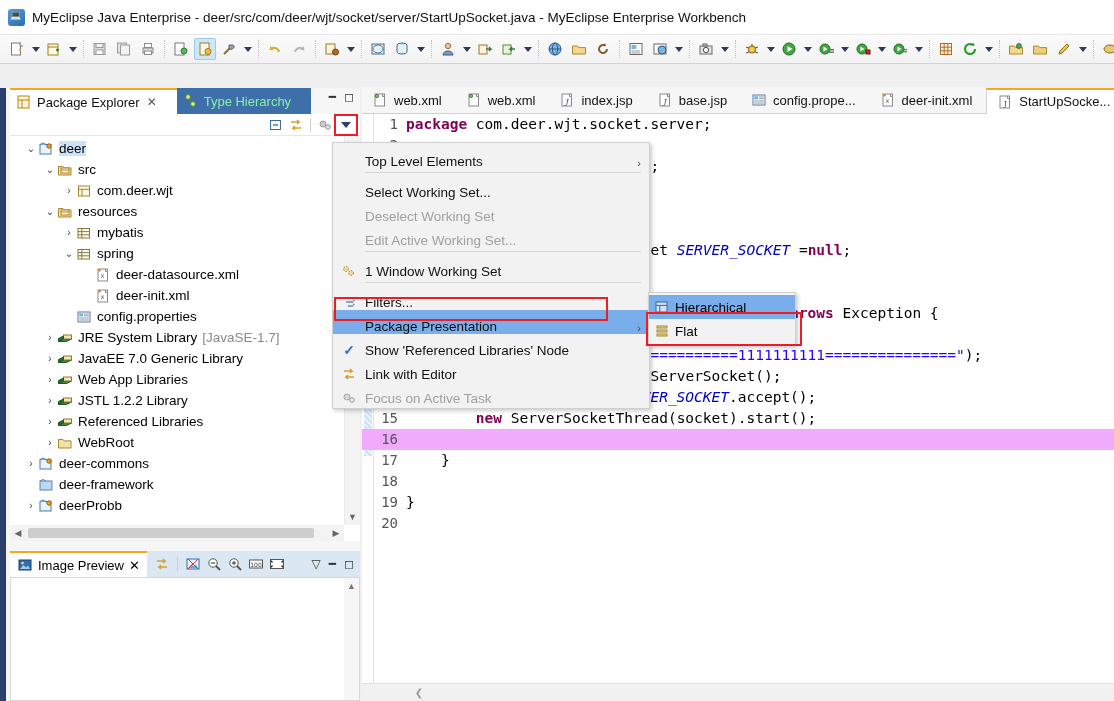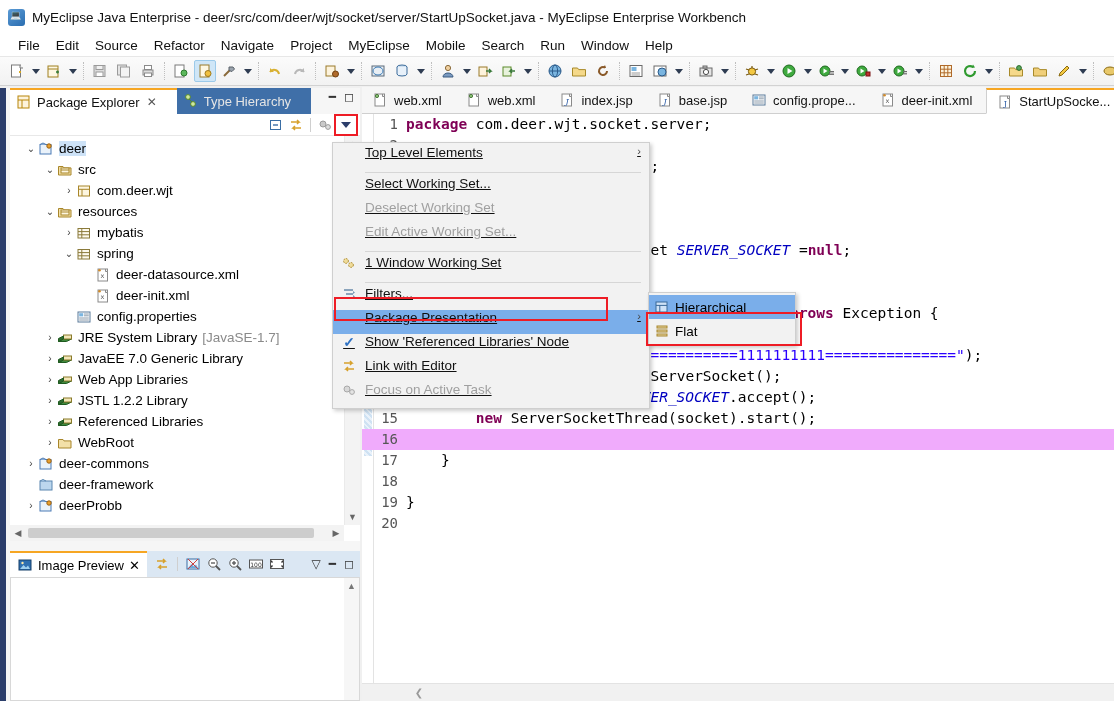--- a/index.html
+++ b/index.html
@@ -77,21 +77,21 @@
                background: #2c3e6b; }
 
   
   .view-tabbar { position: relative; height: 26px; margin-left: 10px;
                  background: #f6f6f6; display: flex; align-items: flex-end; }
   .vtab {
     height: 26px; display: flex; align-items: center; gap: 5px;
     padding: 0 20px 0 6px; font-size: 13px; white-space: nowrap;
   }
   .vtab.sel { background: #ffffff; border-top: 2px solid #f6a623; color: #111; }
-  .vtab.unsel { background: #3f6fa8; color: #e5e5e5; }
+  .vtab.unsel { background: #3f6fa8; color: #86efac; }
   .vtab .x { font-size: 12px; color: #555; margin-left: 2px; }
 
   .win-ctrls { position: absolute; right: 6px; top: 2px; display: flex; gap: 8px; }
   .win-ctrls span { font-size: 12px; color: #333; }
 
   
   .view-toolrow {
     height: 22px; background: #ffffff; margin-left: 10px;
     display: flex; align-items: center; justify-content: flex-end;
     padding-right: 4px; gap: 2px; border-bottom: 1px solid #e8e8e8;
@@ -196,22 +196,22 @@
                      font-size: 10px; color: #9a9a9a; }
   .ed-hscroll .arr.l { left: 48px; }
 
   
   .menu {
     position: absolute; left: 332px; top: 142px; width: 318px;
     background: #f2f2f2; border: 1px solid #cfcfcf;
     box-shadow: 2px 2px 4px rgba(0,0,0,.2); z-index: 50;
     padding: 2px 0;
   }
-  .menu .row { height: 24px; display: flex; align-items: flex-start;
-               font-size: 13.5px; color: #111; position: relative; padding-left: 0; text-decoration: underline; }
+  .menu .row { height: 24px; display: flex; align-items: flex-end;
+               font-size: 13.5px; color: #111; position: relative; padding-left: 0; }
   .menu .row .gl { width: 32px; display: flex; align-items: center;
                    justify-content: center; flex: none; }
   .menu .row .txt { flex: 1; }
   .menu .row.disabled .txt { color: #a0a0a0; }
   .menu .row.sel { background: #7aaeea; }
   .menu .row .caret { width: 20px; text-align: center; font-size: 11px; color: #444; }
   .menu .sep { height: 1px; background: #d6d6d6; margin: 3px 8px 3px 32px; }
   .menu .check { color: #2f72c4; font-size: 14px; font-weight: bold; }
 
   .submenu {
@@ -230,34 +230,20 @@
 </head>
 <body>
 
 <div id="app">
 
   <div class="titlebar">
     <div class="title-icon"></div>
     <div class="title-text">MyEclipse Java Enterprise - deer/src/com/deer/wjt/socket/server/StartUpSocket.java - MyEclipse Enterprise Workbench</div>
   </div>
 
-  <div class="menubar">
-    <div class="mi">File</div>
-    <div class="mi">Edit</div>
-    <div class="mi">Source</div>
-    <div class="mi">Refactor</div>
-    <div class="mi">Navigate</div>
-    <div class="mi">Project</div>
-    <div class="mi">MyEclipse</div>
-    <div class="mi">Mobile</div>
-    <div class="mi">Search</div>
-    <div class="mi">Run</div>
-    <div class="mi">Window</div>
-    <div class="mi">Help</div>
-  </div>
 
   <div class="toolbar" id="toolbar">
       <div class="tb-btn">
         <svg class="ic" viewBox="0 0 16 16">
           <rect x="2.5" y="2" width="9" height="12" fill="#fff" stroke="#7a7a7a"></rect>
           <path d="M11 2 l0 3 3 0" fill="#e8e8e8" stroke="#7a7a7a"></path>
           <path d="M10 9 l2 0 M11 8 l0 2" stroke="#d9a81c" stroke-width="1.6"></path>
         </svg>
       </div>
       <div class="tb-arrow"></div>

